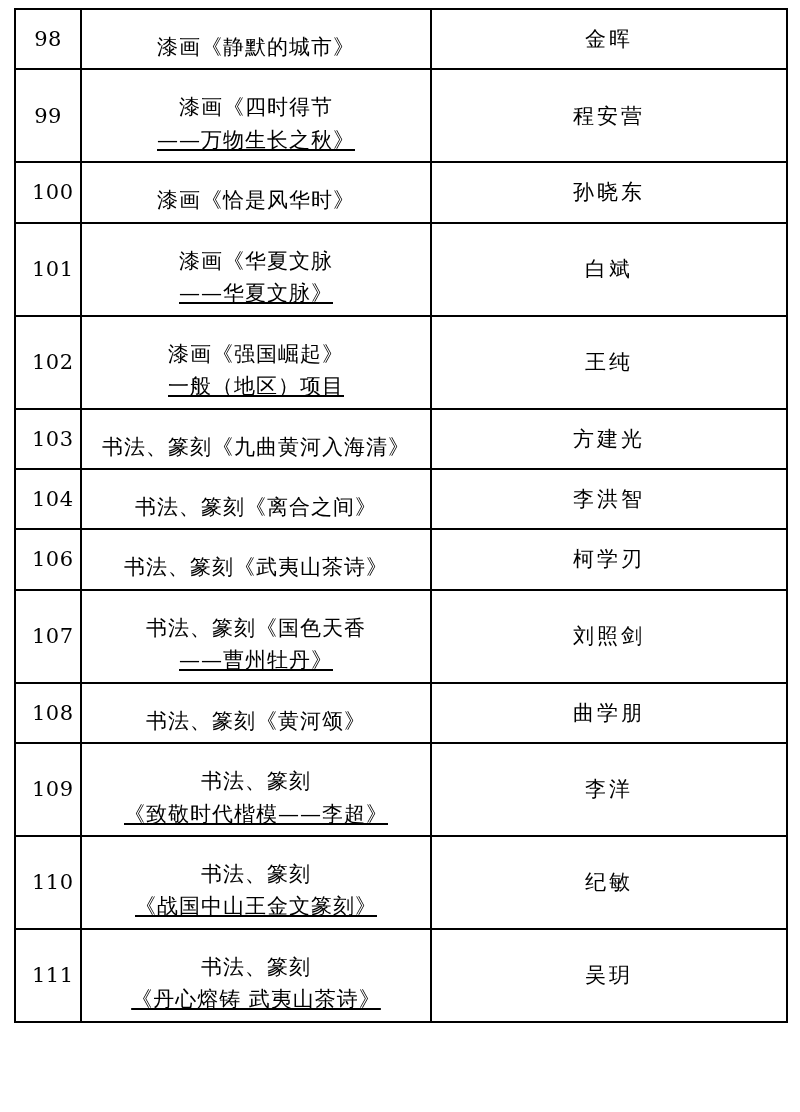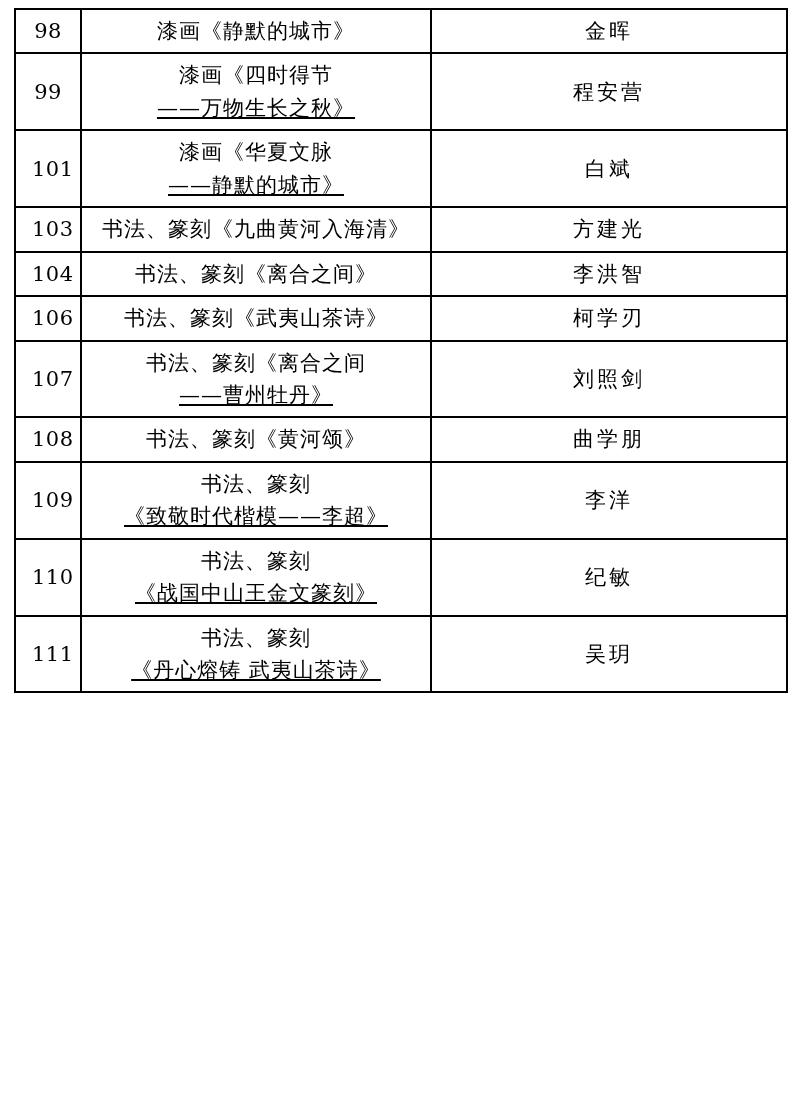--- a/index.html
+++ b/index.html
@@ -48,20 +48,21 @@
     letter-spacing: 1px;
   }
   td.cell-owner {
     font-size: 21px;
     letter-spacing: 3px;
     margin-top: 23px;
   }
   .line {
     display: block;
     white-space: nowrap;
+    margin-top: 16px;
   }
   .line + .line {
     margin-top: 2px;
     text-decoration: underline;
   }
 </style>
 </head>
 <body>
 
 <div class="sheet">
@@ -81,26 +82,41 @@
         </tr>
         <tr>
           <td class="cell-no">99</td>
           <td class="cell-name">
             <span class="line">漆画《四时得节</span>
             <span class="line">——万物生长之秋》</span>
           </td>
           <td class="cell-owner">程安营</td>
         </tr>
         <tr>
+          <td class="cell-no">100</td>
+          <td class="cell-name">
+            <span class="line">漆画《恰是风华时》</span>
+          </td>
+          <td class="cell-owner">孙晓东</td>
+        </tr>
+        <tr>
           <td class="cell-no">101</td>
           <td class="cell-name">
             <span class="line">漆画《华夏文脉</span>
-            <span class="line">——静默的城市》</span>
+            <span class="line">——华夏文脉》</span>
           </td>
           <td class="cell-owner">白斌</td>
+        </tr>
+        <tr>
+          <td class="cell-no">102</td>
+          <td class="cell-name">
+            <span class="line">漆画《强国崛起》</span>
+            <span class="line">一般（地区）项目</span>
+          </td>
+          <td class="cell-owner">王纯</td>
         </tr>
         <tr>
           <td class="cell-no">103</td>
           <td class="cell-name">
             <span class="line">书法、篆刻《九曲黄河入海清》</span>
           </td>
           <td class="cell-owner">方建光</td>
         </tr>
         <tr>
           <td class="cell-no">104</td>
@@ -112,21 +128,21 @@
         <tr>
           <td class="cell-no">106</td>
           <td class="cell-name">
             <span class="line">书法、篆刻《武夷山茶诗》</span>
           </td>
           <td class="cell-owner">柯学刃</td>
         </tr>
         <tr>
           <td class="cell-no">107</td>
           <td class="cell-name">
-            <span class="line">书法、篆刻《离合之间</span>
+            <span class="line">书法、篆刻《国色天香</span>
             <span class="line">——曹州牡丹》</span>
           </td>
           <td class="cell-owner">刘照剑</td>
         </tr>
         <tr>
           <td class="cell-no">108</td>
           <td class="cell-name">
             <span class="line">书法、篆刻《黄河颂》</span>
           </td>
           <td class="cell-owner">曲学朋</td>

